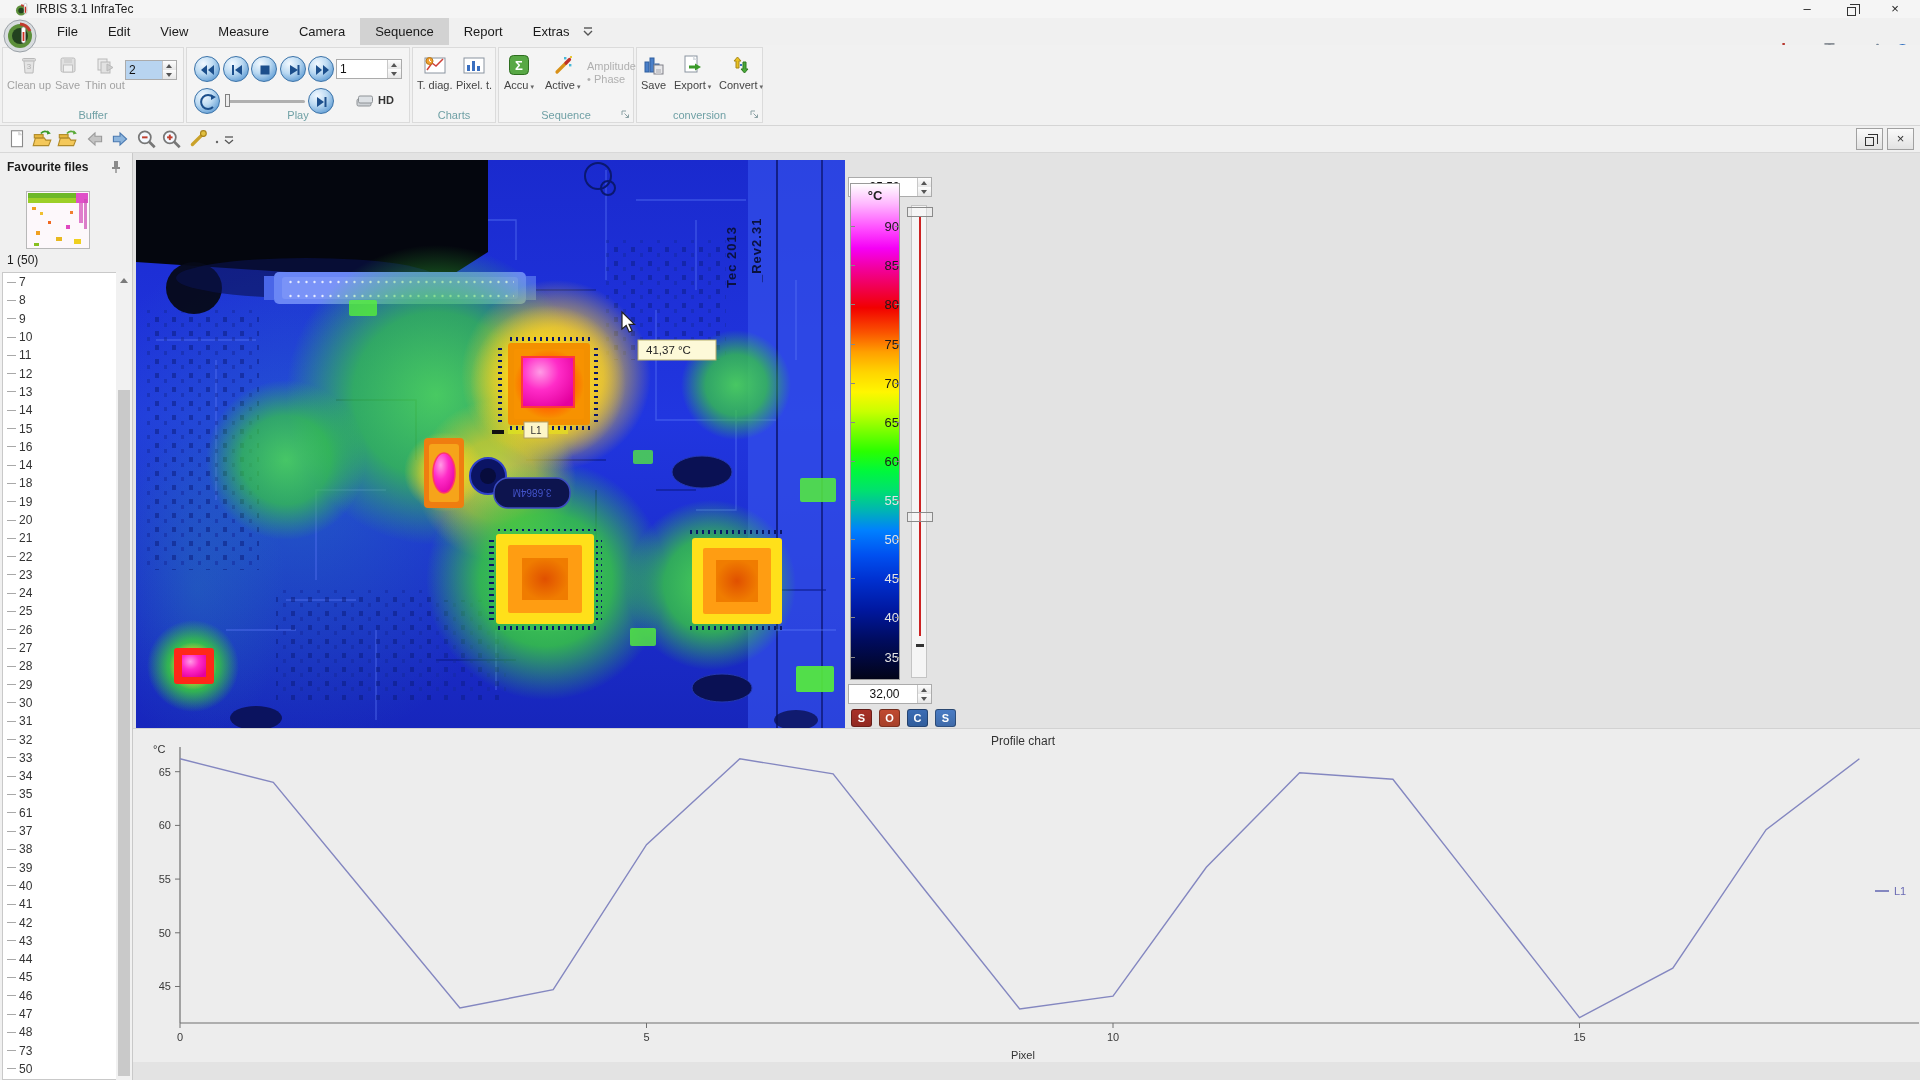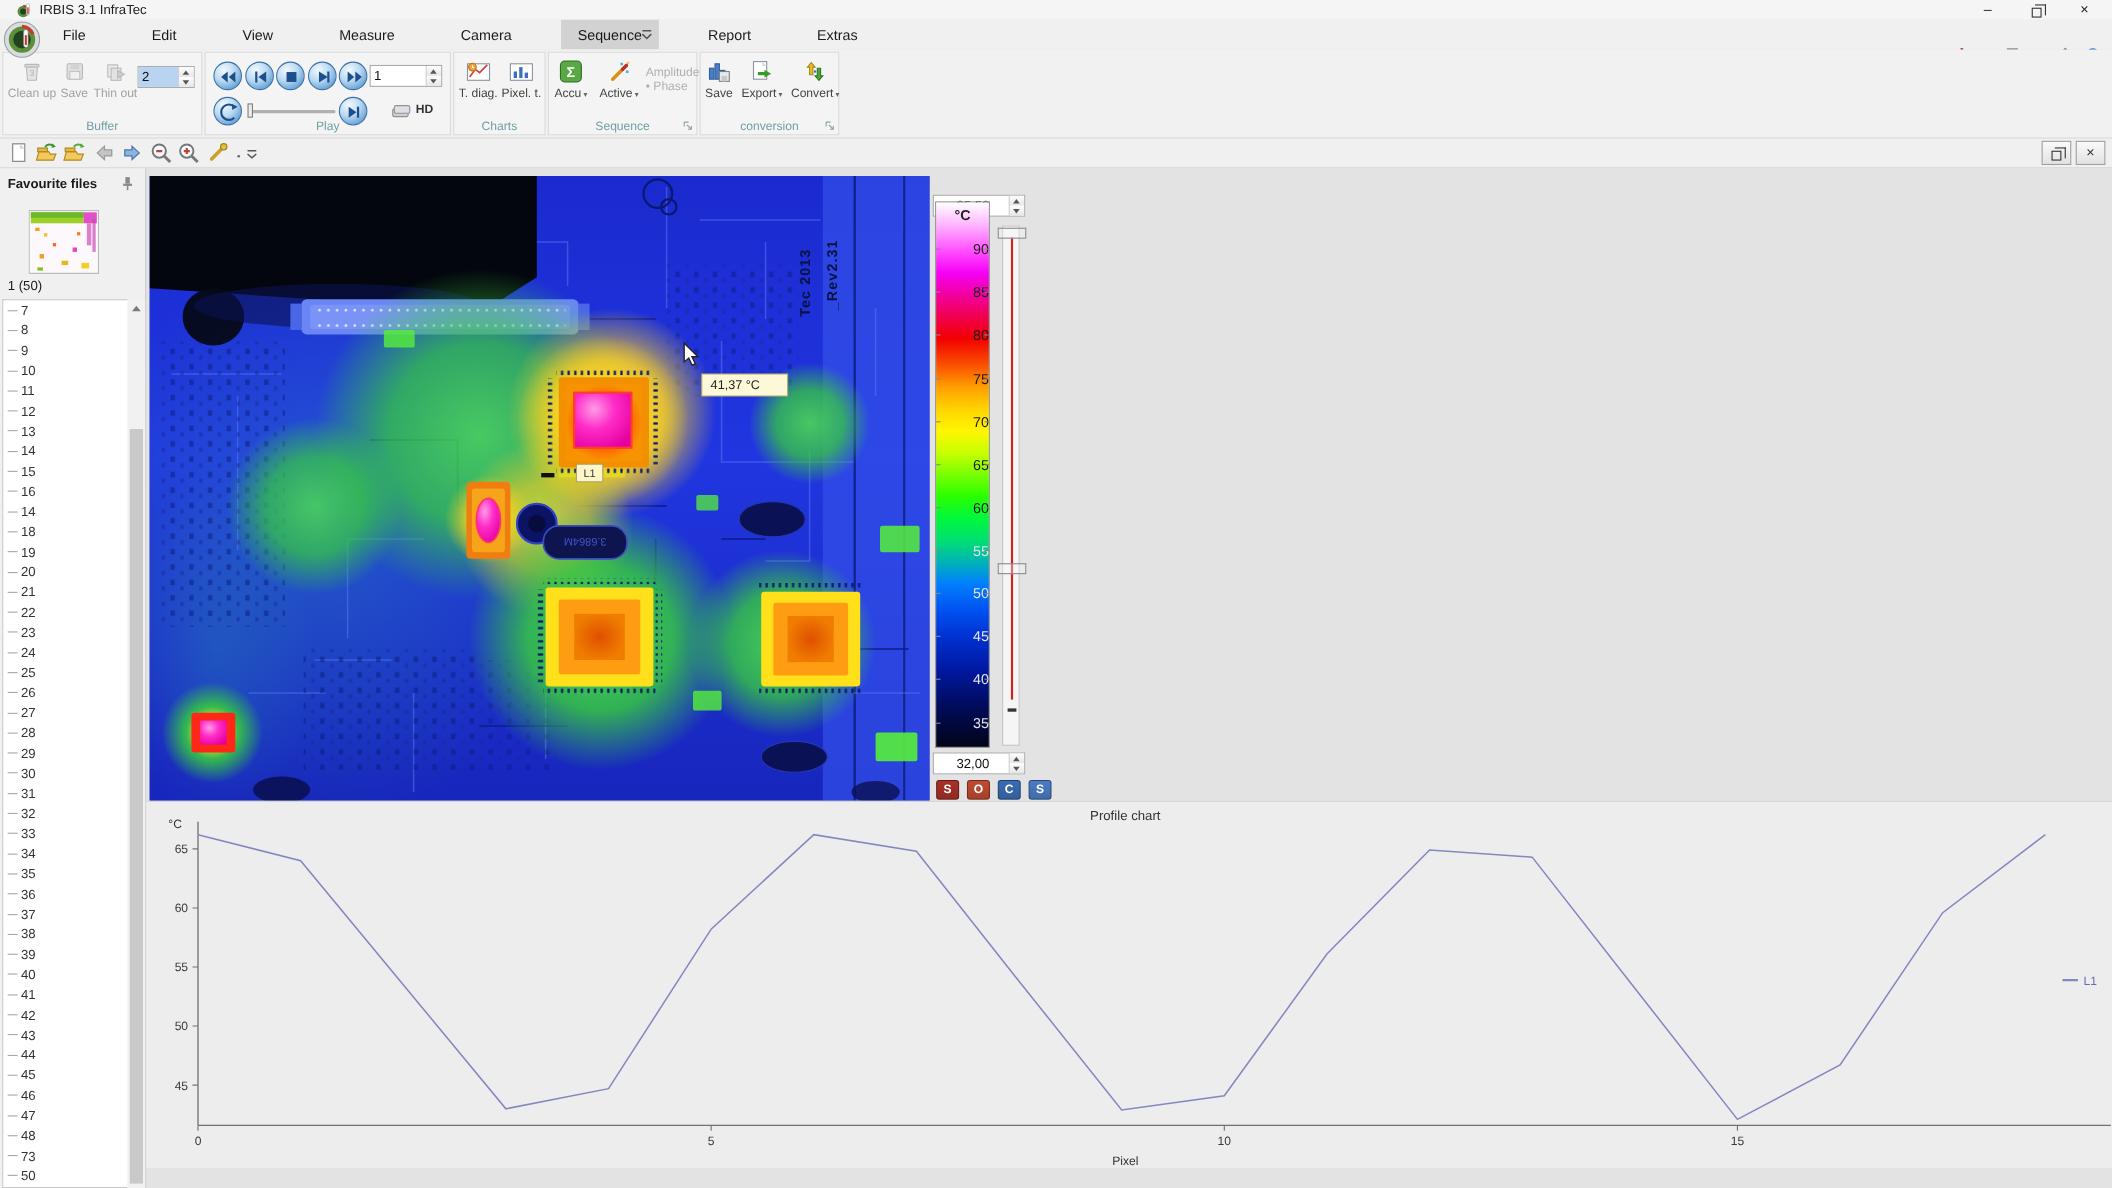--- a/index.html
+++ b/index.html
@@ -12,21 +12,21 @@
   .titlebar .tb-title { position:absolute; left:36px; top:2px; font-size:12px; color:#222; }
   .tb-ico { position:absolute; left:15px; top:2px; width:15px; height:15px; }
   .winbtn { position:absolute; top:0; width:34px; height:18px; text-align:center; line-height:17px;
     font-size:13px; color:#222; cursor:default; }
   #btn-min { right:96px; } #btn-max { right:52px; } #btn-close { right:8px; }
   .restore-glyph { display:inline-block; width:9px; height:9px; border:1px solid #333; position:relative; top:3px; background:#f5f5f5; }
   .restore-glyph::before { content:""; position:absolute; left:2px; top:-4px; width:9px; height:9px; border:1px solid #333; border-bottom:none; border-left:none; }
 
   
   .menubar { position:absolute; left:0; top:18px; width:1920px; height:27px; background:#f0f0f0; }
-  .menubar .items { position:absolute; left:42px; top:0; height:27px; display:flex;gap:30px; }
+  .menubar .items { position:absolute; left:42px; top:0; height:27px; display:flex; }
   .menu-item { padding:0 15px; line-height:27px; font-size:13px; color:#1a1a1a; }
   .menu-item.active { background:#d2d2d2; }
   .menu-collapse { position:absolute; left:582px; top:8px; width:12px; height:12px; }
   .app-orb { position:absolute; left:3px; top:19px; width:34px; height:34px; z-index:6; }
   .brand { position:absolute; right:10px; top:20px; height:24px; display:flex; align-items:center; gap:10px; }
   .logo { font-size:17px; font-weight:bold; letter-spacing:1px; font-variant:small-caps; }
   .logo .lr { color:#b7372e; } .logo .lg { color:#8a9097; }
   .brand-ico { width:15px; height:15px; }
 
   
@@ -554,21 +554,21 @@
         <div class="fav-row">
           <span class="branch"></span>
           <span>34</span>
         </div>
         <div class="fav-row">
           <span class="branch"></span>
           <span>35</span>
         </div>
         <div class="fav-row">
           <span class="branch"></span>
-          <span>36</span>
+          <span>61</span>
         </div>
         <div class="fav-row">
           <span class="branch"></span>
           <span>37</span>
         </div>
         <div class="fav-row">
           <span class="branch"></span>
           <span>38</span>
         </div>
         <div class="fav-row">

